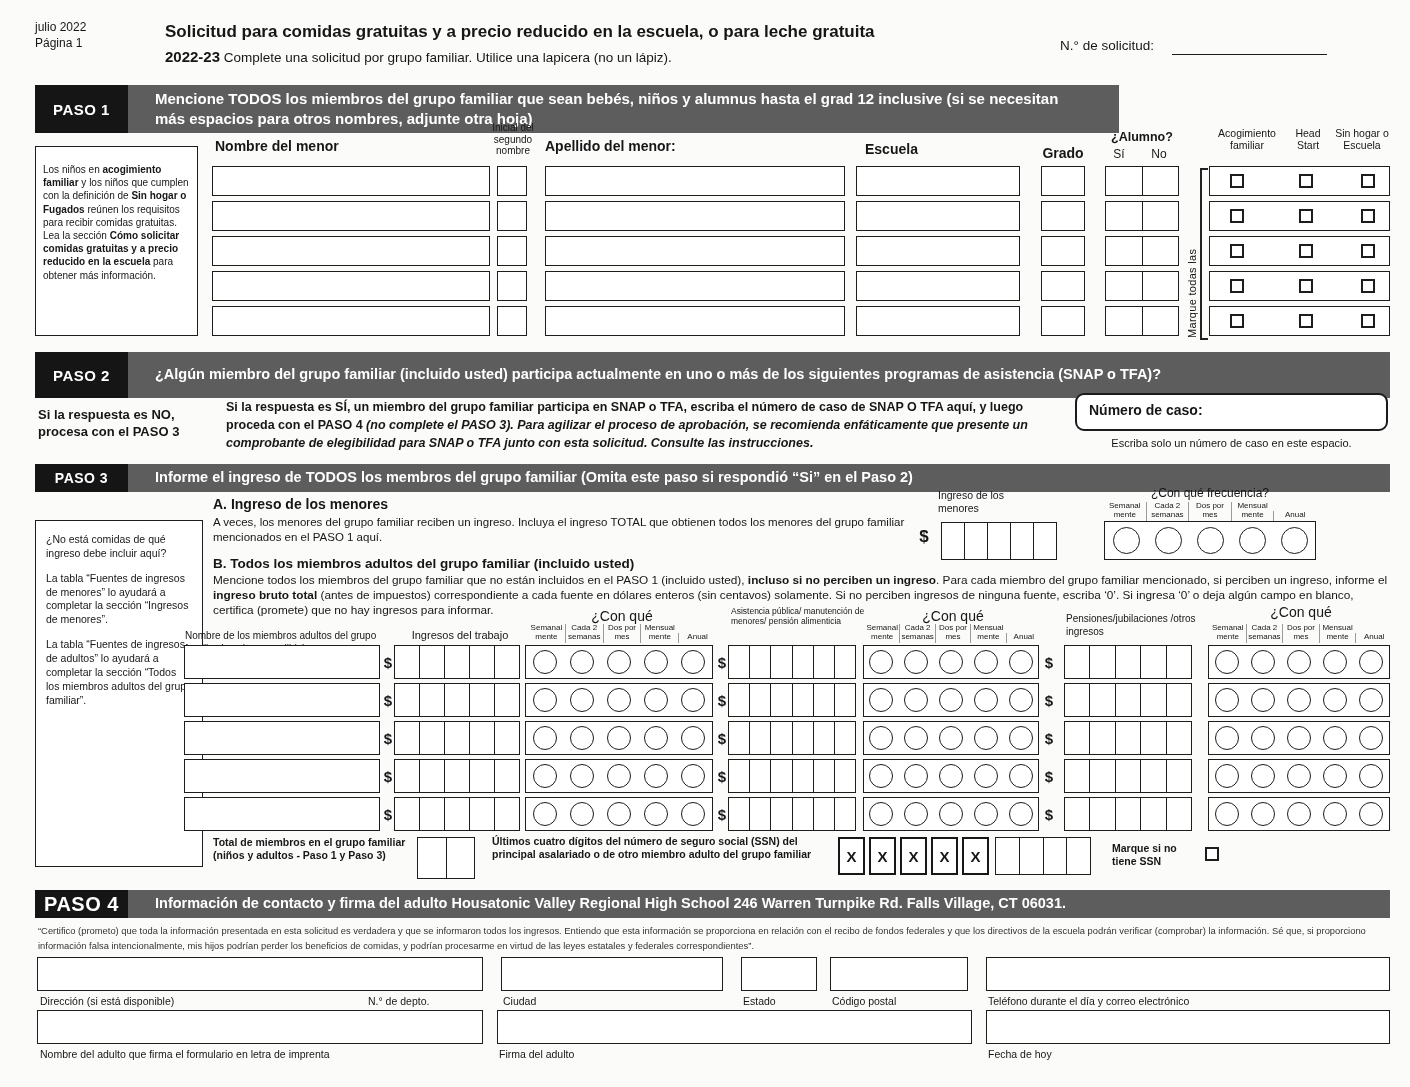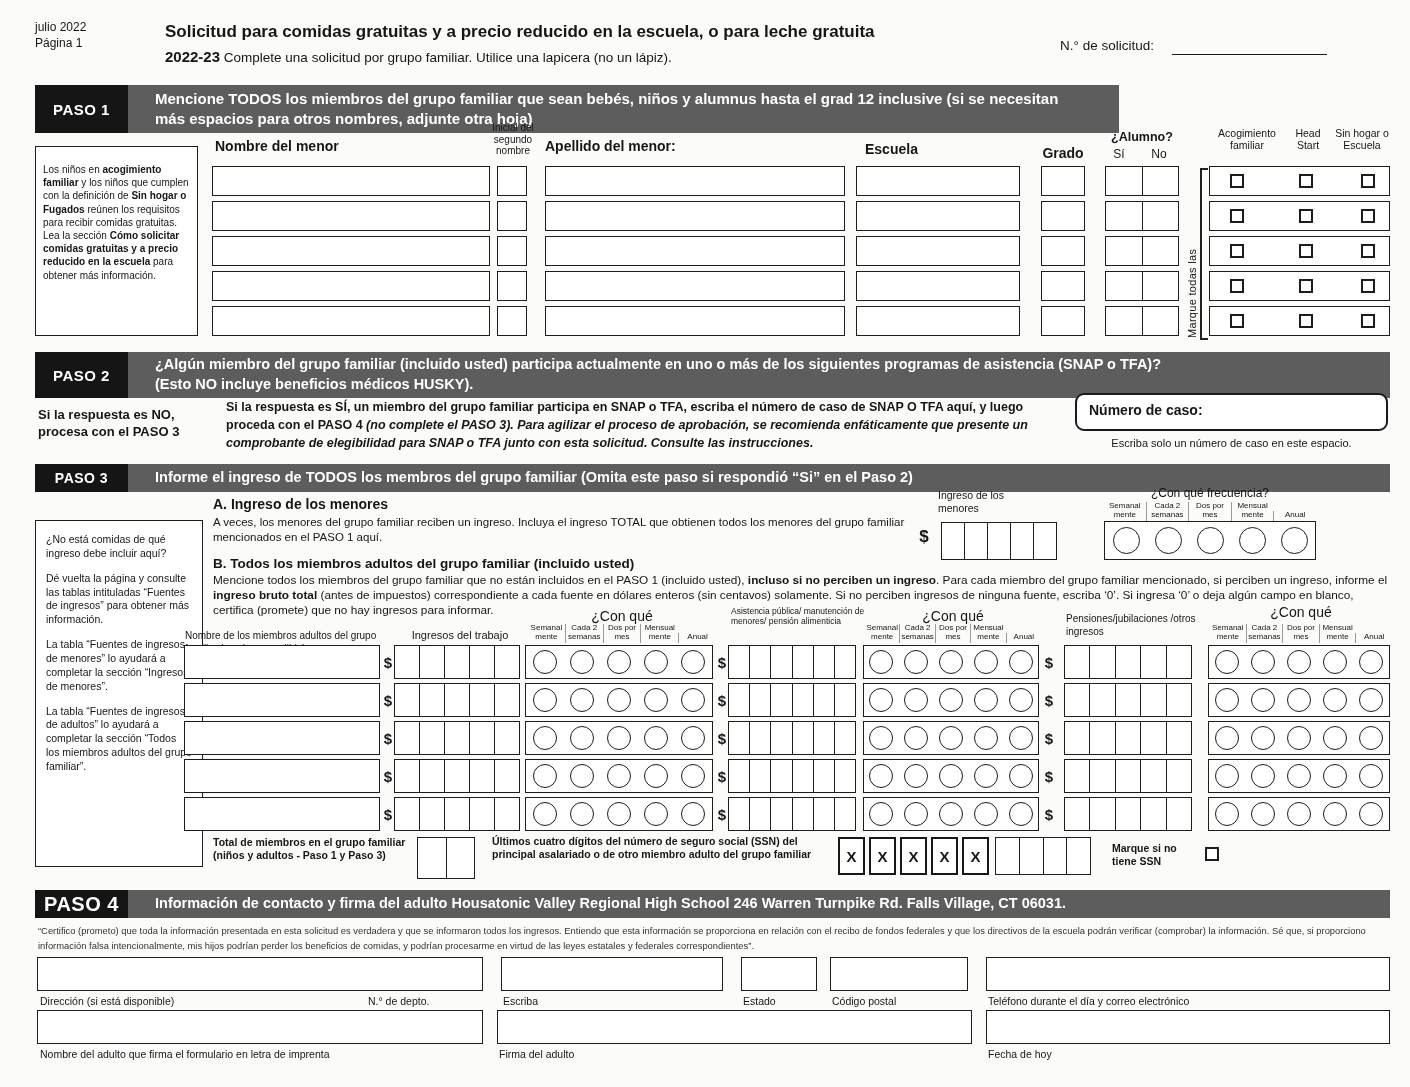--- a/index.html
+++ b/index.html
@@ -163,40 +163,38 @@
       <div class="chk" style="left:89px"></div>
       <div class="chk" style="left:151px"></div>
     </div>
   </div>
   </div>
 
 <div class="abs bar" style="left:35px;top:352px;width:1355px;height:46px">
   <div class="steplabel">PASO 2</div>
   <div class="bartext" style="font-size:14.5px">
     <div>¿Algún miembro del grupo familiar (incluido usted) participa actualmente en uno o más de los siguientes programas de asistencia (SNAP o TFA)?</div>
-    <div>(Esto NO incluye beneficios médicos HUSKY).</div>
   </div>
 </div>
 <div class="abs b" style="left:38px;top:407px;width:180px;font-size:13px;line-height:1.3">Si la respuesta es NO, procesa con el PASO 3</div>
 <div class="abs b" style="left:226px;top:398px;width:848px;font-size:12.5px;line-height:1.45">
   <span>Si la respuesta es SÍ, un miembro del grupo familiar participa en SNAP o TFA, escriba el número de caso de SNAP O TFA aquí, y luego proceda con el PASO 4 </span><span class="i">(no complete el PASO 3). Para agilizar el proceso de aprobación, se recomienda enfáticamente que presente un comprobante de elegibilidad para SNAP o TFA junto con esta solicitud. Consulte las instrucciones.</span>
 </div>
 <div class="abs" style="left:1075px;top:393px;width:313px;height:38px;border:2px solid #1b1b1b;border-radius:9px;background:#fff;box-sizing:border-box;padding:7px 12px;font-weight:bold;font-size:14px">
   <span>Número de caso:</span>
 </div>
 <div class="abs" style="left:1075px;top:437px;width:313px;text-align:center;font-size:11px">Escriba solo un número de caso en este espacio.</div>
 
 <div class="abs bar" style="left:35px;top:464px;width:1355px;height:28px">
   <div class="steplabel" style="flex:0 0 93px;font-size:14px">PASO 3</div>
   <div class="bartext" style="font-size:14.5px">Informe el ingreso de TODOS los membros del grupo familiar (Omita este paso si respondió “Si” en el Paso 2)</div>
 </div>
 
 <div class="abs sidebox" style="left:35px;top:520px;width:168px;height:347px;font-size:10.5px;padding:12px 10px">
   <div>¿No está comidas de qué ingreso debe incluir aquí?</div>
-  <div style="margin-top:11px">Dé vuelta la página y consulte las tablas intituladas “Fuentes de ingresos” para obtener más información.</div>
   <div style="margin-top:11px">La tabla “Fuentes de ingresos de menores” lo ayudará a completar la sección “Ingresos de menores”.</div>
   <div style="margin-top:11px">La tabla “Fuentes de ingresos de adultos” lo ayudará a completar la sección “Todos los miembros adultos del grupo familiar”.</div>
 </div>
 
 <div class="abs b" style="left:213px;top:496px;font-size:14px">A. Ingreso de los menores</div>
 <div class="abs" style="left:213px;top:515px;width:718px;font-size:11.5px;line-height:1.3">A veces, los menores del grupo familiar reciben un ingreso. Incluya el ingreso TOTAL que obtienen todos los menores del grupo familiar mencionados en el PASO 1 aquí.</div>
 <div class="abs" style="left:938px;top:489px;width:86px;font-size:10.5px;line-height:1.25">Ingreso de los menores</div>
 <div class="abs dollar" style="left:918px;top:527px;font-size:17px">$</div>
 <div class="abs money" style="left:941px;top:522px;width:116px;height:38px">
   <span></span>
@@ -531,21 +529,21 @@
 </div>
 <div class="abs" style="left:38px;top:923px;width:1352px;font-size:9.4px;line-height:1.6;color:#333">“Certifico (prometo) que toda la información presentada en esta solicitud es verdadera y que se informaron todos los ingresos. Entiendo que esta información se proporciona en relación con el recibo de fondos federales y que los directivos de la escuela podrán verificar (comprobar) la información. Sé que, si proporciono información falsa intencionalmente, mis hijos podrían perder los beneficios de comidas, y podrían procesarme en virtud de las leyes estatales y federales correspondientes”.</div>
 
 <div class="abs ffield" style="left:37px;top:957px;width:446px"></div>
 <div class="abs ffield" style="left:501px;top:957px;width:222px"></div>
 <div class="abs ffield" style="left:741px;top:957px;width:76px"></div>
 <div class="abs ffield" style="left:830px;top:957px;width:138px"></div>
 <div class="abs ffield" style="left:986px;top:957px;width:404px"></div>
 <div class="abs flabel" style="left:40px;top:995px">Dirección (si está disponible)</div>
 <div class="abs flabel" style="left:368px;top:995px">N.° de depto.</div>
-<div class="abs flabel" style="left:503px;top:995px">Escriba</div>
+<div class="abs flabel" style="left:503px;top:995px">Ciudad</div>
 <div class="abs flabel" style="left:743px;top:995px">Estado</div>
 <div class="abs flabel" style="left:832px;top:995px">Código postal</div>
 <div class="abs flabel" style="left:988px;top:995px">Teléfono durante el día y correo electrónico</div>
 
 <div class="abs ffield" style="left:37px;top:1010px;width:446px"></div>
 <div class="abs ffield" style="left:497px;top:1010px;width:475px"></div>
 <div class="abs ffield" style="left:986px;top:1010px;width:404px"></div>
 <div class="abs flabel" style="left:40px;top:1048px">Nombre del adulto que firma el formulario en letra de imprenta</div>
 <div class="abs flabel" style="left:499px;top:1048px">Firma del adulto</div>
 <div class="abs flabel" style="left:988px;top:1048px">Fecha de hoy</div>

